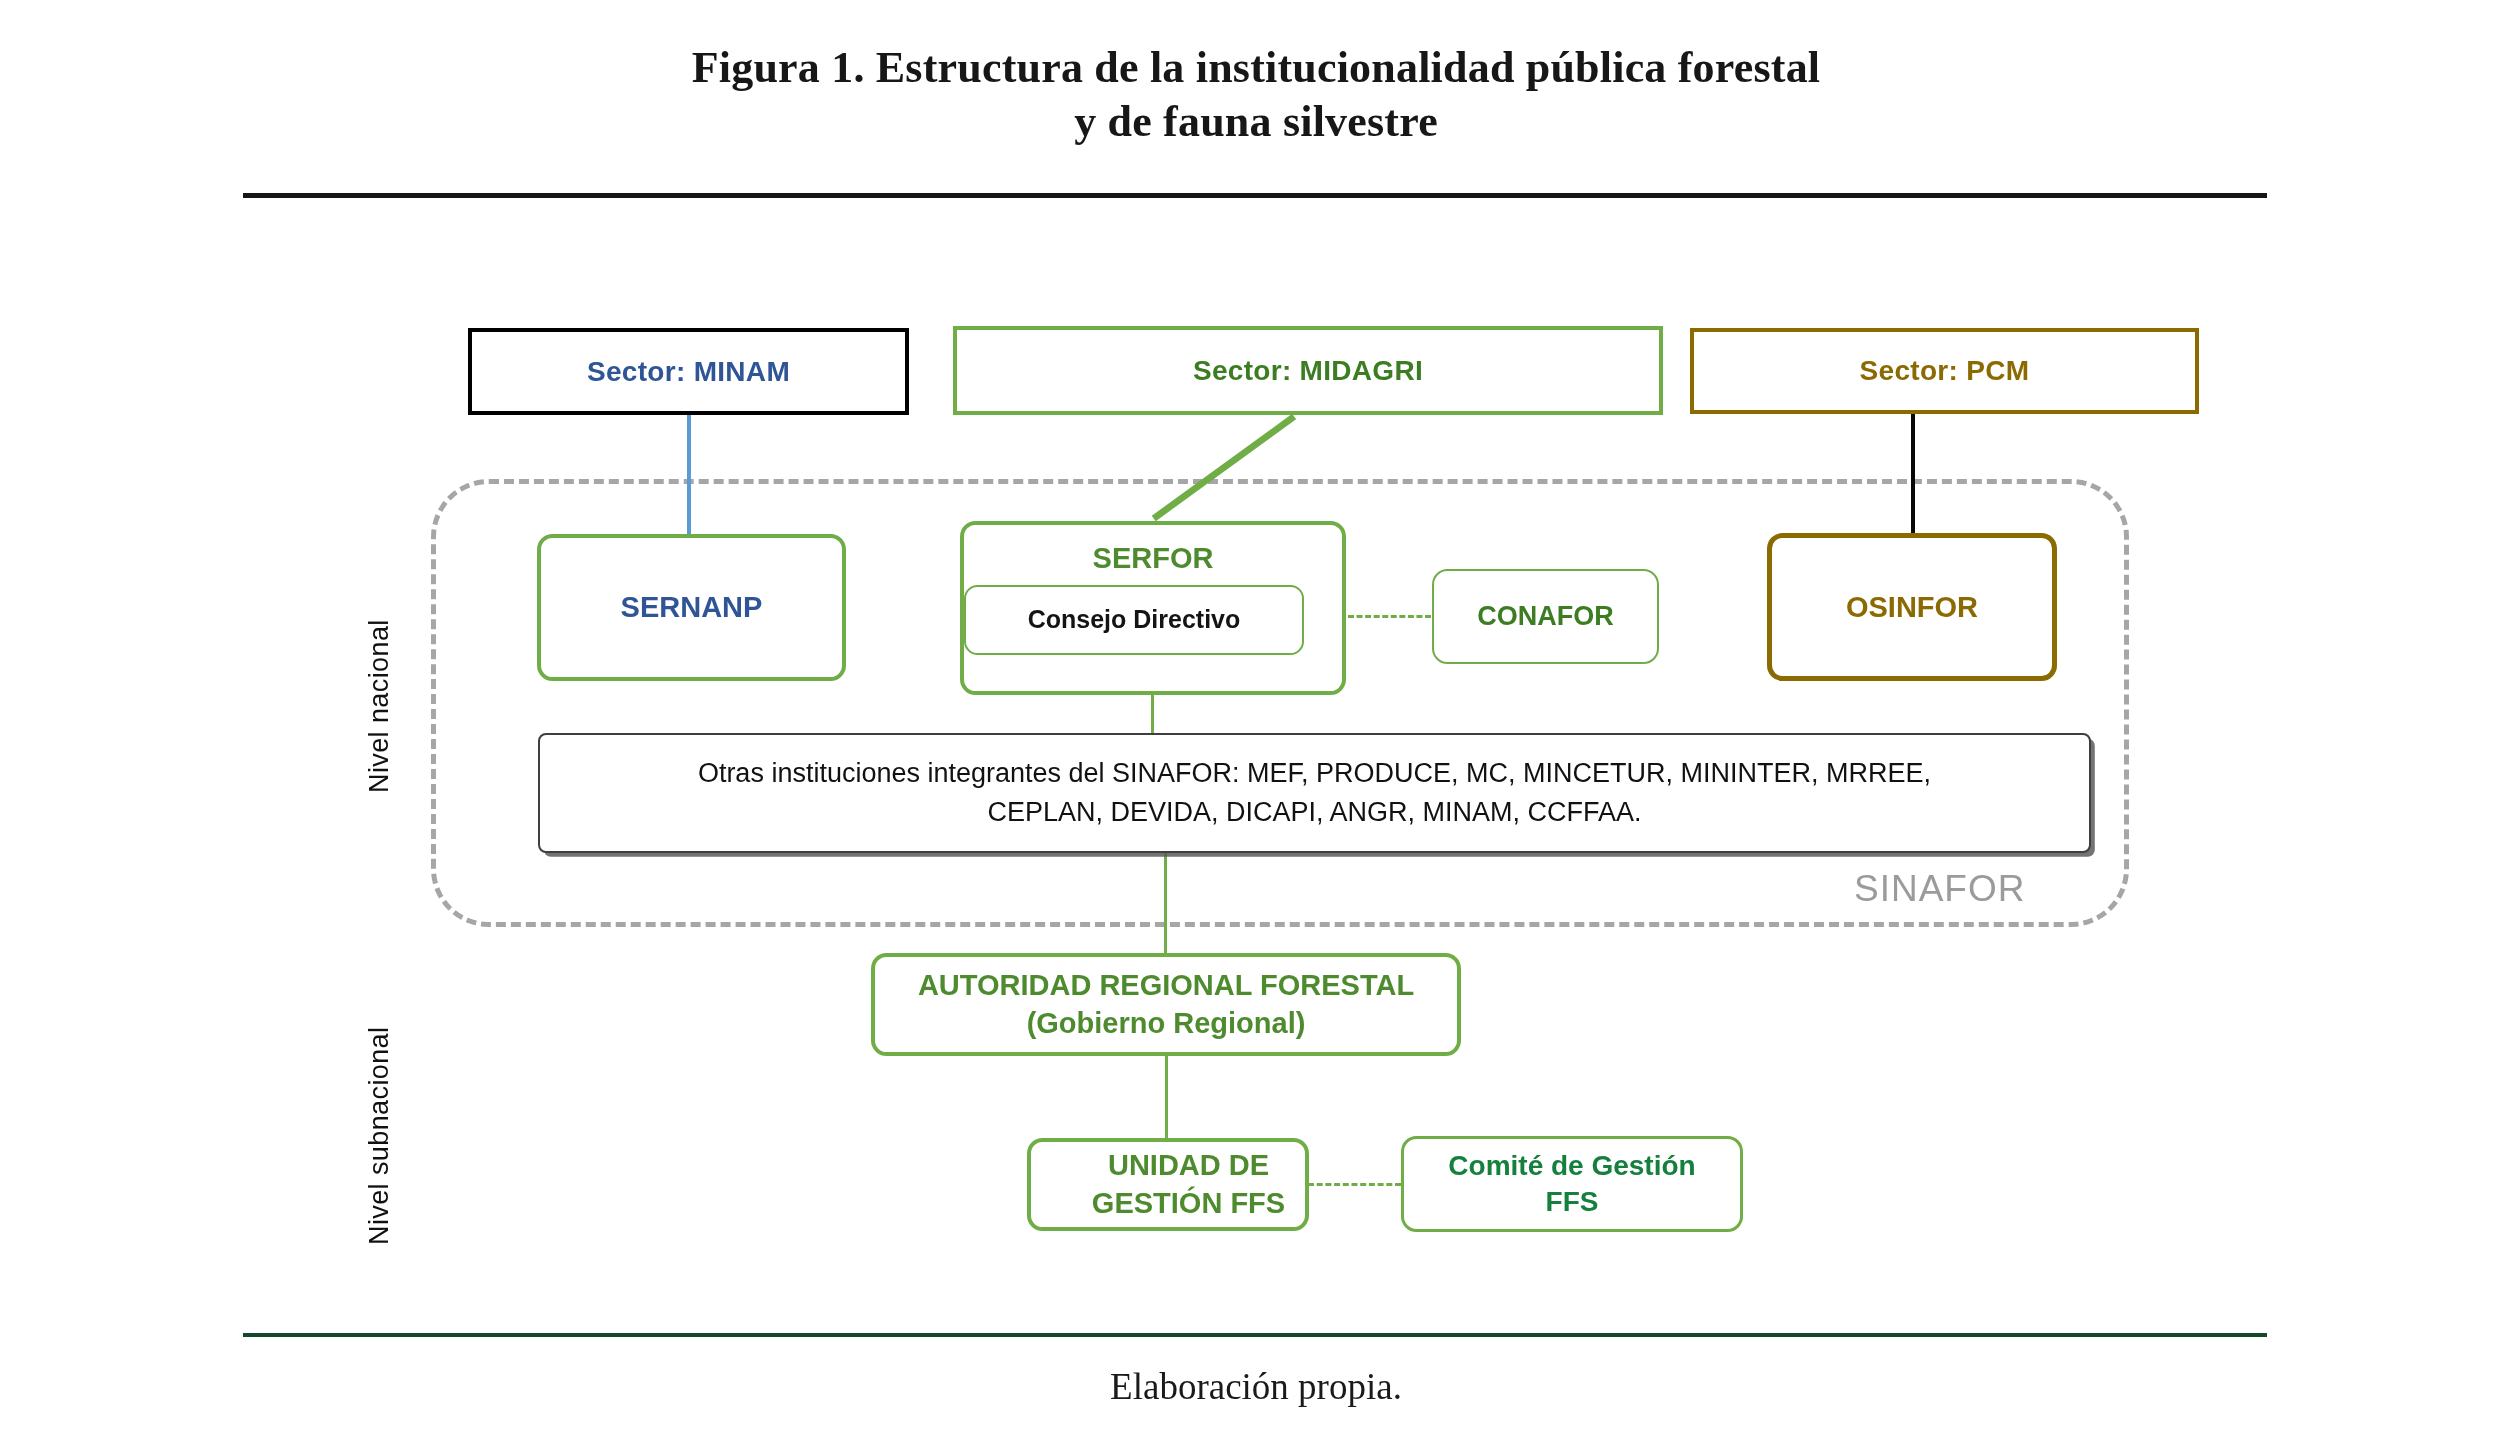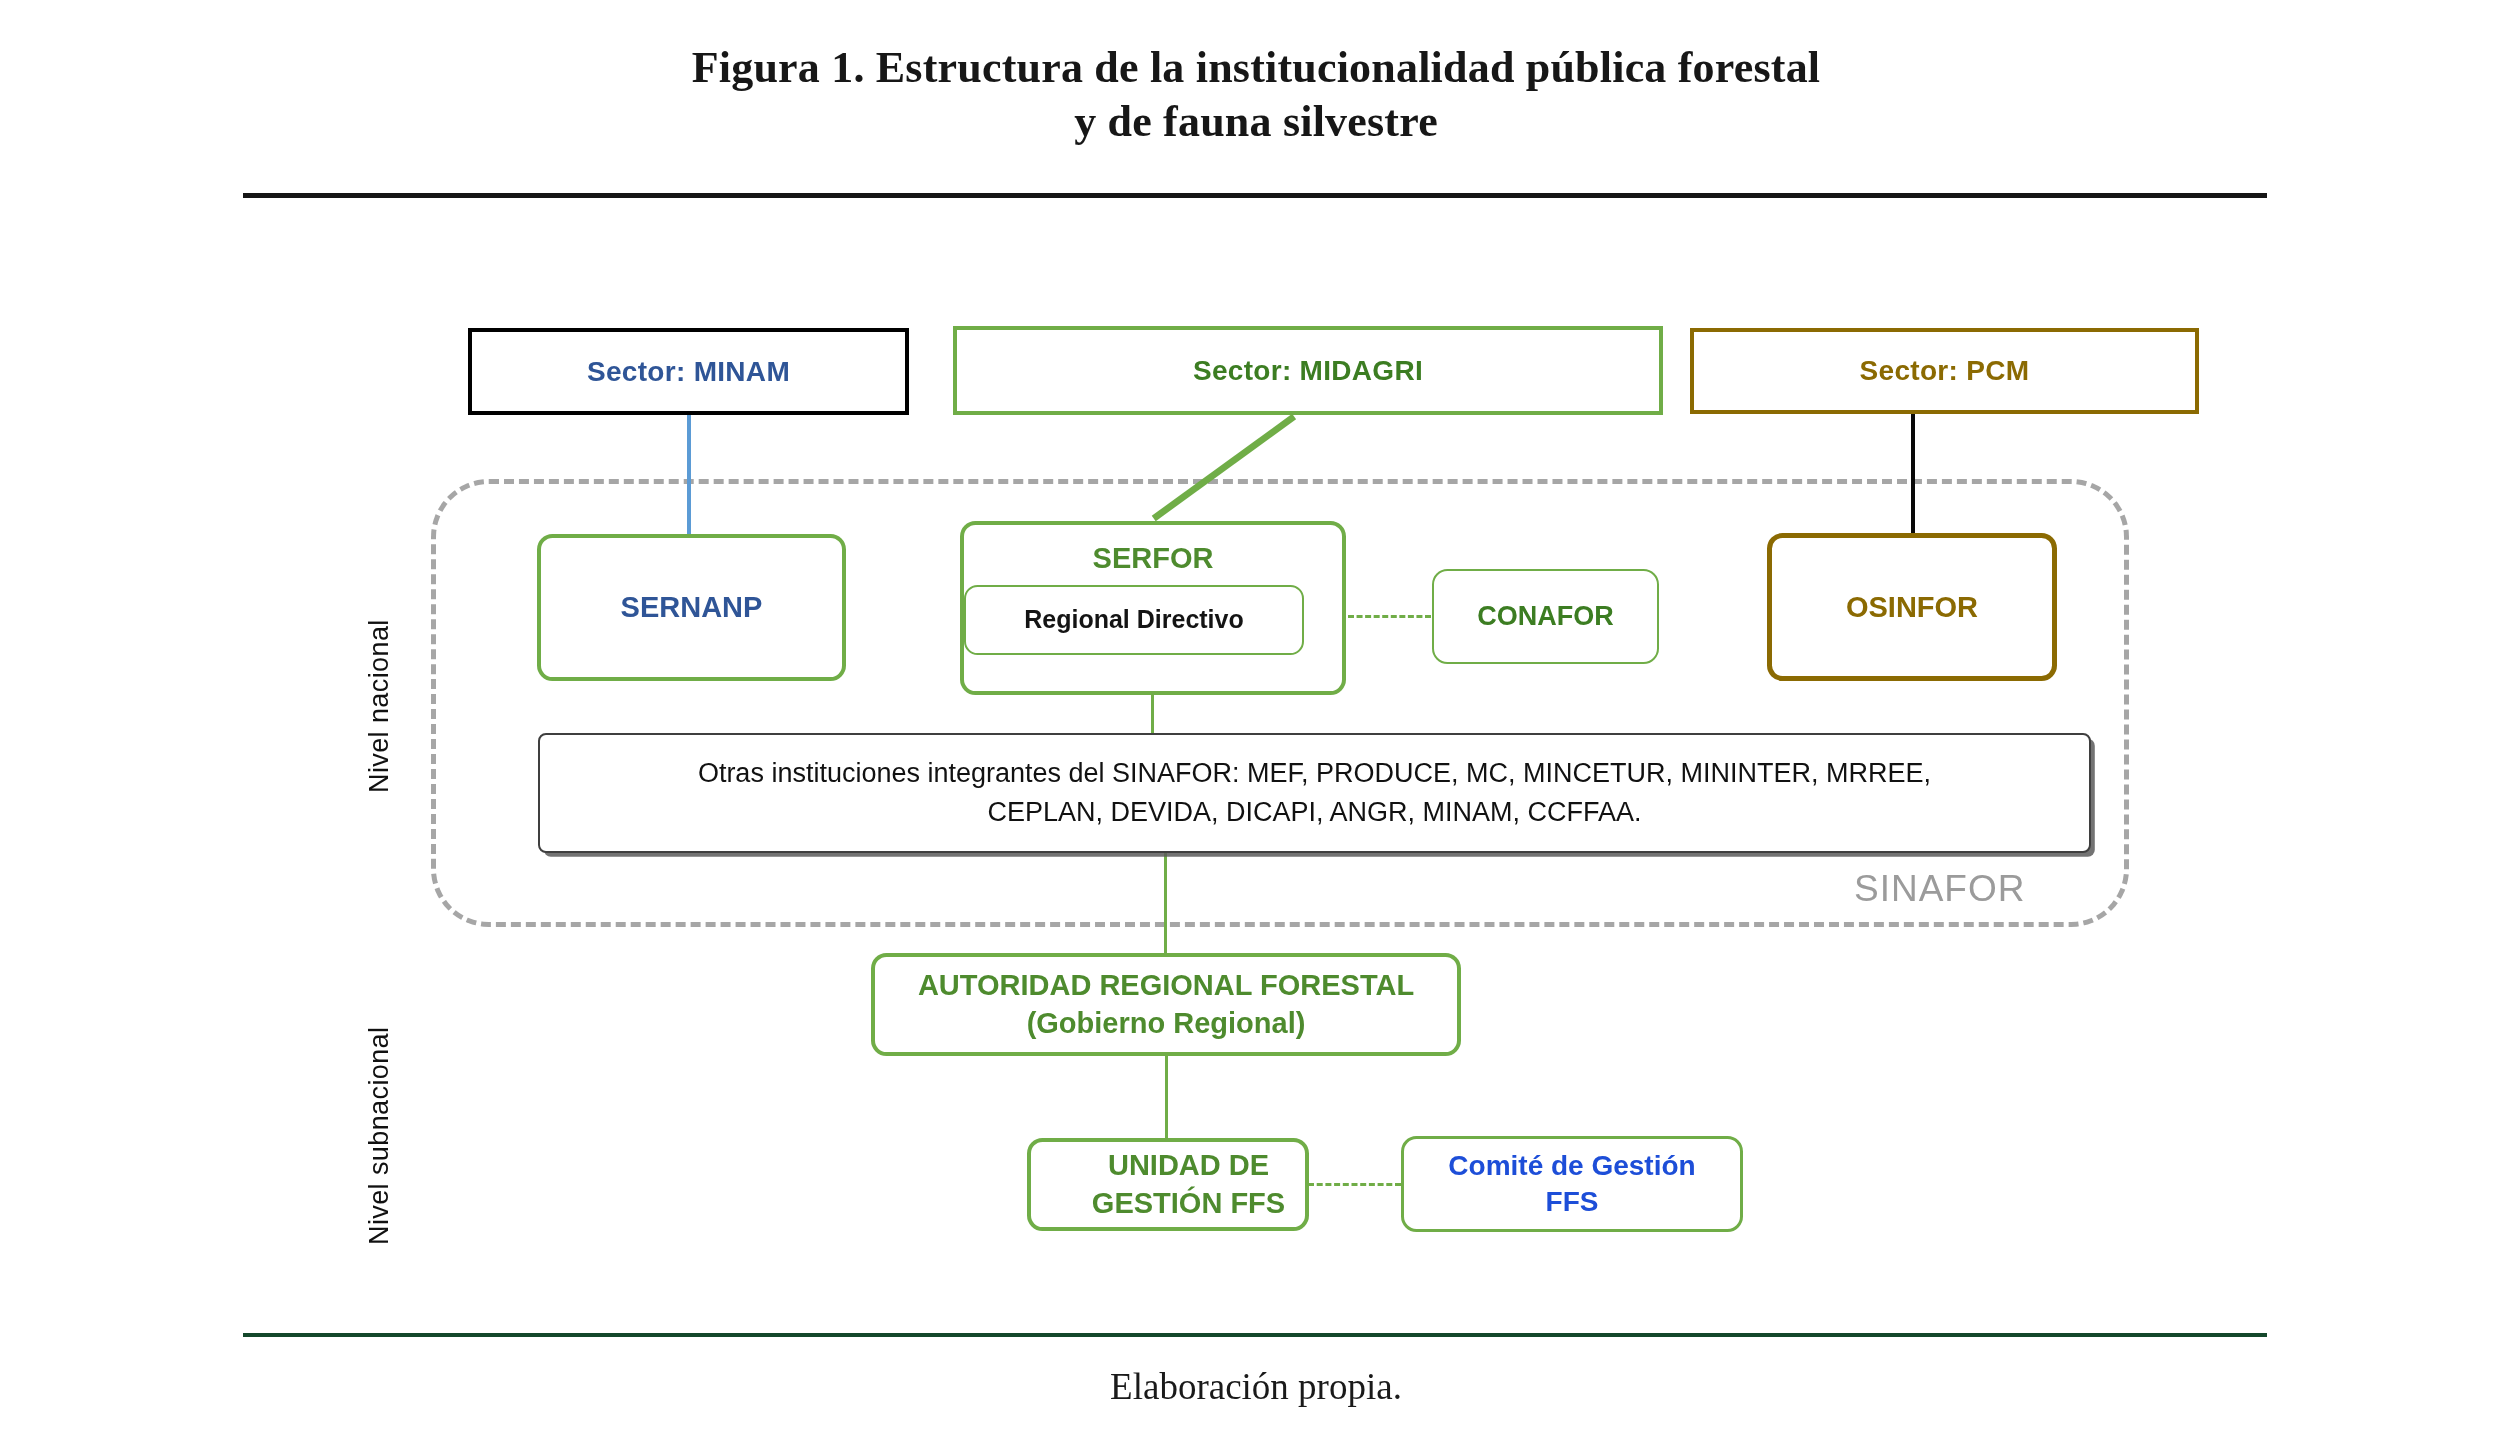--- a/index.html
+++ b/index.html
@@ -256,21 +256,21 @@
     font-size: 29px;
     line-height: 1.28;
     padding-left: 41px;
   }
   .node-comite {
     left: 1401px;
     top: 1136px;
     width: 342px;
     height: 96px;
     border: 3.9px solid #70AD47;
-    color: #1d4ed8;
+    color: #15803d;
     font-size: 28px;
     line-height: 1.3;
   }
 
   
   .conn {
     position: absolute;
   }
   .conn-v { width: 0; }
 
@@ -373,21 +373,21 @@
     <line x1="192" y1="12" x2="46" y2="118" stroke="#70AD47" stroke-width="7"></line>
   </svg>
 
   <div class="node node-sernanp">
     <span style="display: block;">SERNANP</span>
   </div>
 
   <div class="node node-serfor">
     <span class="serfor-title" style="display: block;">SERFOR</span>
     <div class="node-consejo">
-      <span style="display: block;">Regional  Directivo</span>
+      <span style="display: block;">Consejo  Directivo</span>
     </div>
   </div>
 
   <div class="node node-conafor">
     <span style="display: block;">CONAFOR</span>
   </div>
 
   <div class="node node-osinfor">
     <span style="display: block;">OSINFOR</span>
   </div>

